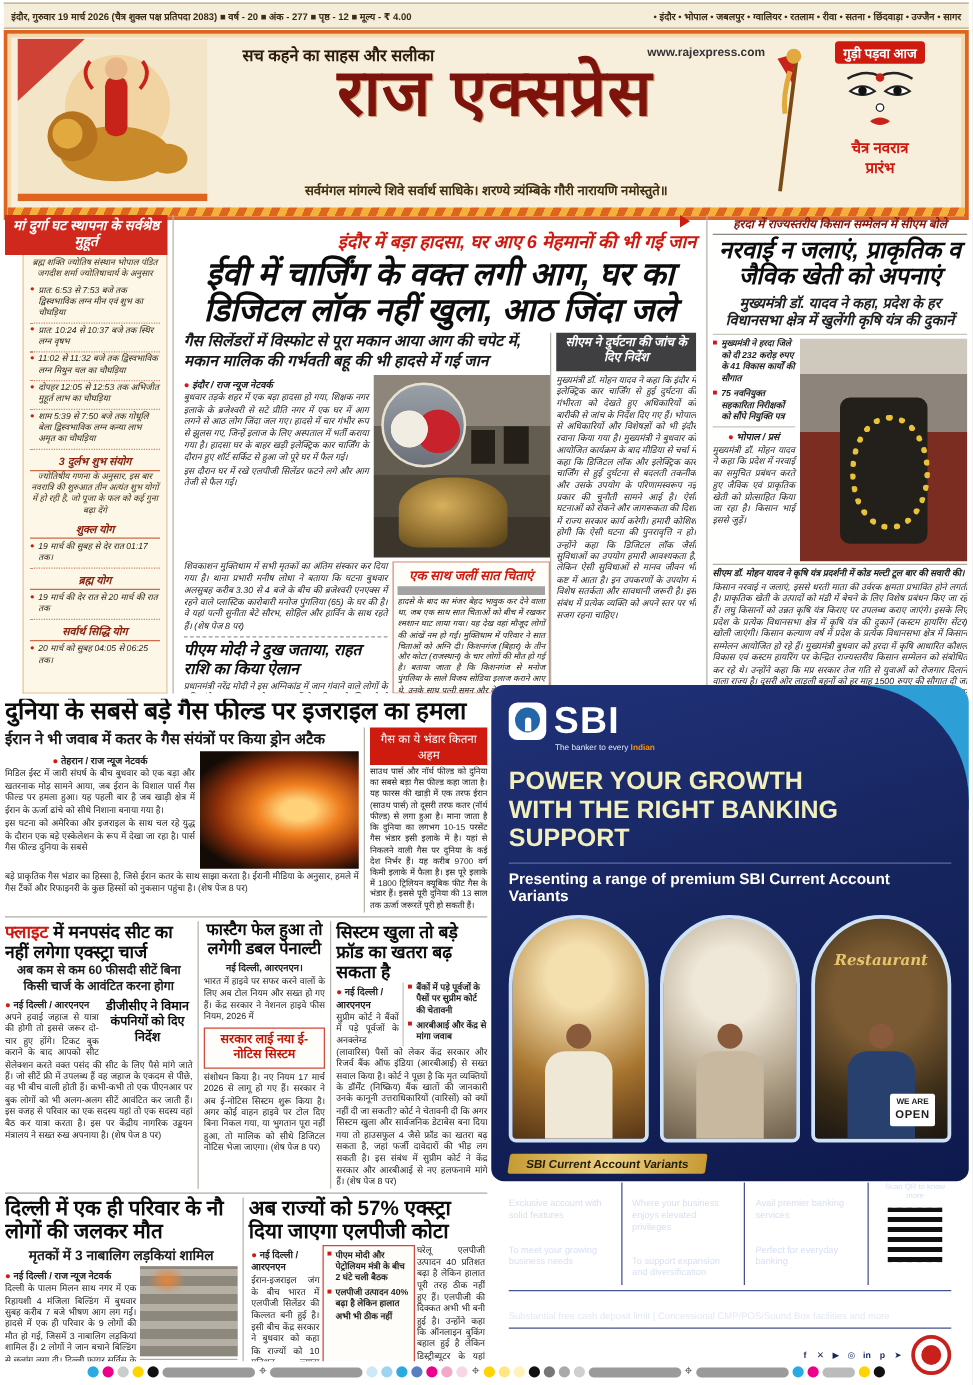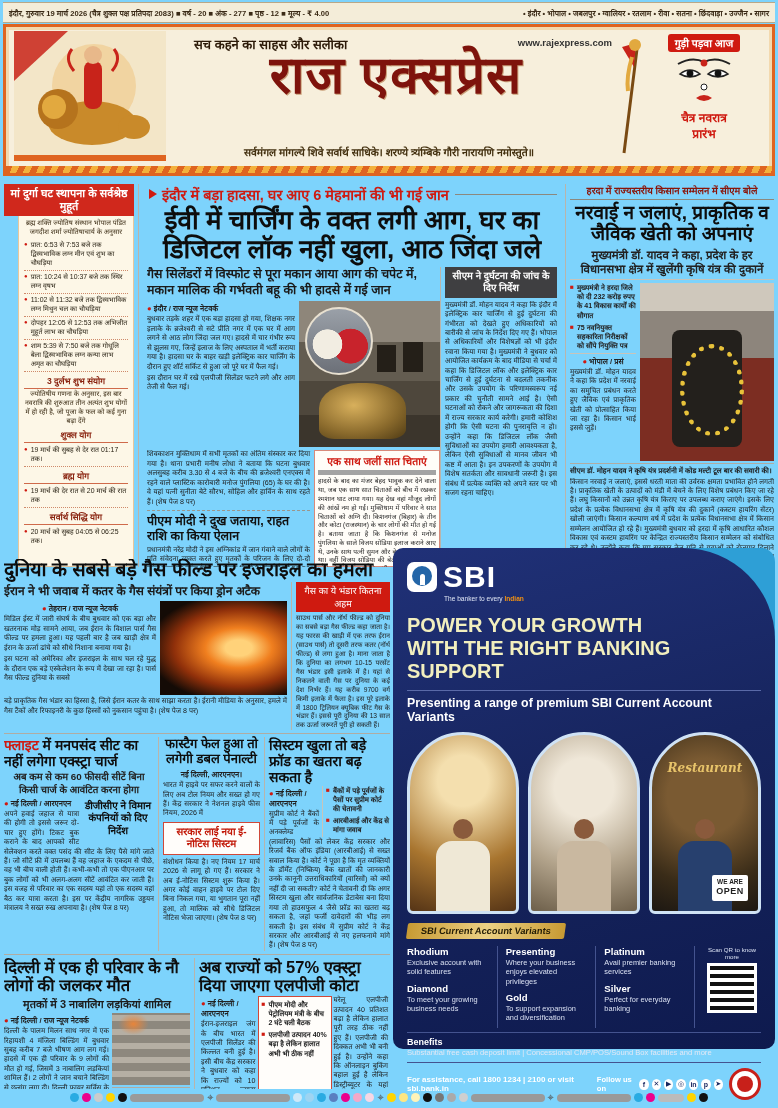--- a/index.html
+++ b/index.html
@@ -1,16 +1,16 @@
 <!DOCTYPE html>
 <html><head>
 <meta charset="utf-8">
 <style>
   html,body{margin:0;padding:0;background:#e9e6df;}
-  .page{position:relative;width:778px;height:1108px;background:#7dd3fc;overflow:hidden;
+  .page{position:relative;width:778px;height:1108px;background:#ffffff;overflow:hidden;
         font-family:"Liberation Sans","DejaVu Sans",sans-serif;color:#1c1c1c;}
   .abs{position:absolute;}
 
   
   .topbar{top:2px;left:3px;right:3px;height:19px;background:#f4edd9;border-top:1px solid #b9a888;
           border-bottom:1px solid #b9a888;display:flex;justify-content:space-between;align-items:center;
           padding:0 6px;font-size:7.6px;font-weight:bold;color:#3a2a16;}
 
   
   .masthead{top:24px;left:3px;right:3px;height:146px;background:#f7efdc;border:3px solid #df6420;
@@ -32,38 +32,38 @@
   .gudi{position:absolute;right:128px;top:10px;width:26px;height:120px;}
 
   
   .bt{font-size:7.1px;line-height:1.33;text-align:justify;color:#1b1b1b;}
   .byline{font-size:7.6px;font-weight:bold;color:#222;margin:2px 0;}
   .byline .dot{color:#cf1a10;}
   .vrule{width:1px;background:#b9b4aa;margin:0 4px;}
   .hr{border:none;border-top:1px solid #b0aca2;margin:3px 0;}
 
   
-  .topsec{top:184px;left:4px;right:4px;height:383px;display:flex;overflow:hidden;}
+  .topsec{top:172px;left:4px;right:4px;height:383px;display:flex;overflow:hidden;font-style:italic;}
 
   
   .muhurat{width:130px;flex:none;display:flex;flex-direction:column;}
   .muh-head{background:#d0281c;color:#fff;font-weight:800;font-size:11px;line-height:1.2;
             text-align:center;padding:3px 2px;}
   .muh-body{flex:1;background:#fdf7e7;border:1px solid #e6c69c;border-top:none;padding:3px 5px;overflow:hidden;margin-left:14px;}
   .muh-intro{font-size:6.9px;text-align:center;color:#3c2d15;line-height:1.3;margin-bottom:2px;}
   .muh-item{display:flex;font-size:6.9px;line-height:1.3;color:#2b2416;
             border-bottom:1px dotted #cf8a6a;padding:2px 0;}
   .muh-item .b{color:#cf1a10;margin-right:3px;font-size:6px;}
   .muh-sec{font-size:8.6px;font-weight:800;color:#8a2410;text-align:center;margin:3px 0 1px;
            border-bottom:1px solid #cf6a4a;padding-bottom:1px;}
   .muh-note{font-size:6.9px;text-align:center;color:#3c2d15;line-height:1.3;}
 
   
   .lead{flex:1;padding:0 4px;display:flex;flex-direction:column;overflow:hidden;}
-  .kicker{display:flex;align-items:center;margin-bottom:1px;}
+  .kicker{display:flex;align-items:flex-end;margin-bottom:1px;flex-direction:column;}
   .kicker .tri{width:0;height:0;border-left:8px solid #cf1a10;border-top:5px solid transparent;
                border-bottom:5px solid transparent;margin:0 5px 0 2px;flex:none;}
   .kicker .kt{color:#cf1a10;font-weight:800;font-size:14.5px;white-space:nowrap;}
   .kicker .kl{flex:1;border-top:1px solid #8c887e;margin-left:6px;}
   .lead-headline{font-size:26px;line-height:1.12;font-weight:800;color:#0d0d0d;text-align:center;margin:1px 0 3px;}
   .lead-row{display:flex;flex:1;overflow:hidden;}
   .lead-left{flex:1;display:flex;flex-direction:column;overflow:hidden;}
   .lead-sub{font-size:12.5px;font-weight:bold;line-height:1.25;color:#1a1a1a;margin-bottom:3px;}
   .lead-mid{display:flex;}
   .lead-tcol{width:148px;flex:none;padding-right:4px;}
@@ -76,21 +76,21 @@
   .lp-inset{position:absolute;left:6px;top:6px;width:64px;height:64px;border-radius:50%;
             border:2px solid #e8e0d0;background:
             radial-gradient(circle at 32% 55%,#f2ede2 0 26%,transparent 27%),
             radial-gradient(circle at 68% 58%,#c8232c 0 30%,transparent 31%),
             linear-gradient(180deg,#9aa0a8,#6c7078);}
   .lead-low{display:flex;margin-top:3px;flex:1;overflow:hidden;}
   .lead-lowl{flex:1;padding-right:4px;}
   .pm-title{font-size:12.5px;font-weight:800;color:#101010;border-top:1px dashed #9a968c;
             padding-top:3px;margin-top:3px;line-height:1.2;}
   .pyre{width:118px;flex:none;border:1px solid #d88a7a;background:#fffdf8;padding:3px;}
-  .pyre-t{color:#cf1a10;font-weight:800;font-size:10.5px;text-align:center;border-bottom:5px solid #a3a3a3;
+  .pyre-t{color:#cf1a10;font-weight:800;font-size:10.5px;text-align:center;border-bottom:7px solid #a3a3a3;
           padding-bottom:2px;margin-bottom:2px;}
   .cmcol{width:112px;flex:none;border-left:1px solid #b9b4aa;padding-left:4px;display:flex;flex-direction:column;}
   .cmbox-t{background:#3f3f41;color:#fff;font-size:9.8px;font-weight:800;text-align:center;
            padding:3px 2px;line-height:1.25;margin-bottom:3px;}
 
   
   .cmstory{width:204px;flex:none;display:flex;flex-direction:column;overflow:hidden;}
   .cms-kicker{color:#8a1408;font-weight:800;font-size:9.6px;text-align:center;
               border-bottom:1px solid #8c887e;padding-bottom:2px;margin-bottom:2px;}
   .cms-headline{font-size:19px;font-weight:800;color:#0d0d0d;text-align:center;line-height:1.12;}
@@ -145,21 +145,21 @@
      linear-gradient(180deg,#c9c3b8,#8d887e);position:relative;}
   .bldg-img::after{content:"";position:absolute;left:8%;top:0;width:40%;height:30%;
      background:radial-gradient(ellipse,#e8853a,transparent 70%);}
   .jump{color:#c21807;font-weight:800;font-size:9.3px;text-align:center;border-top:1px solid #b0aca2;
         border-bottom:1px solid #b0aca2;padding:2px 0;margin-top:2px;line-height:1.2;}
   .lpg-cols{display:flex;margin-top:2px;}
   .lpg-c{flex:1;padding:0 2px;}
   .lpg-bul{width:66px;flex:none;border:1.5px solid #d04838;padding:3px;background:#fffdfa;}
 
   
-  .sbi{top:548px;left:393px;width:382px;height:501px;}
+  .sbi{top:548px;left:393px;width:382px;height:397px;}
   .sbi-corner{position:absolute;top:0;right:0;width:100px;height:100px;background:#2e9fd6;
               border-radius:0 14px 0 0;}
   .sbi-in{position:absolute;inset:0;background:linear-gradient(165deg,#203178 0%,#17255f 45%,#0e1a4e 100%);
           border-radius:10px 92px 10px 10px;padding:12px 14px 8px;box-sizing:border-box;
           display:flex;flex-direction:column;color:#fff;}
   .sbi-logo-row{display:flex;align-items:center;}
   .sbi-mark{width:30px;height:30px;background:#fff;border-radius:7px;position:relative;margin-right:6px;flex:none;}
   .sbi-mark::before{content:"";position:absolute;left:5px;top:4px;width:20px;height:20px;border-radius:50%;
                     background:#2466a8;}
   .sbi-mark::after{content:"";position:absolute;left:12.5px;top:12px;width:5px;height:11px;background:#fff;

